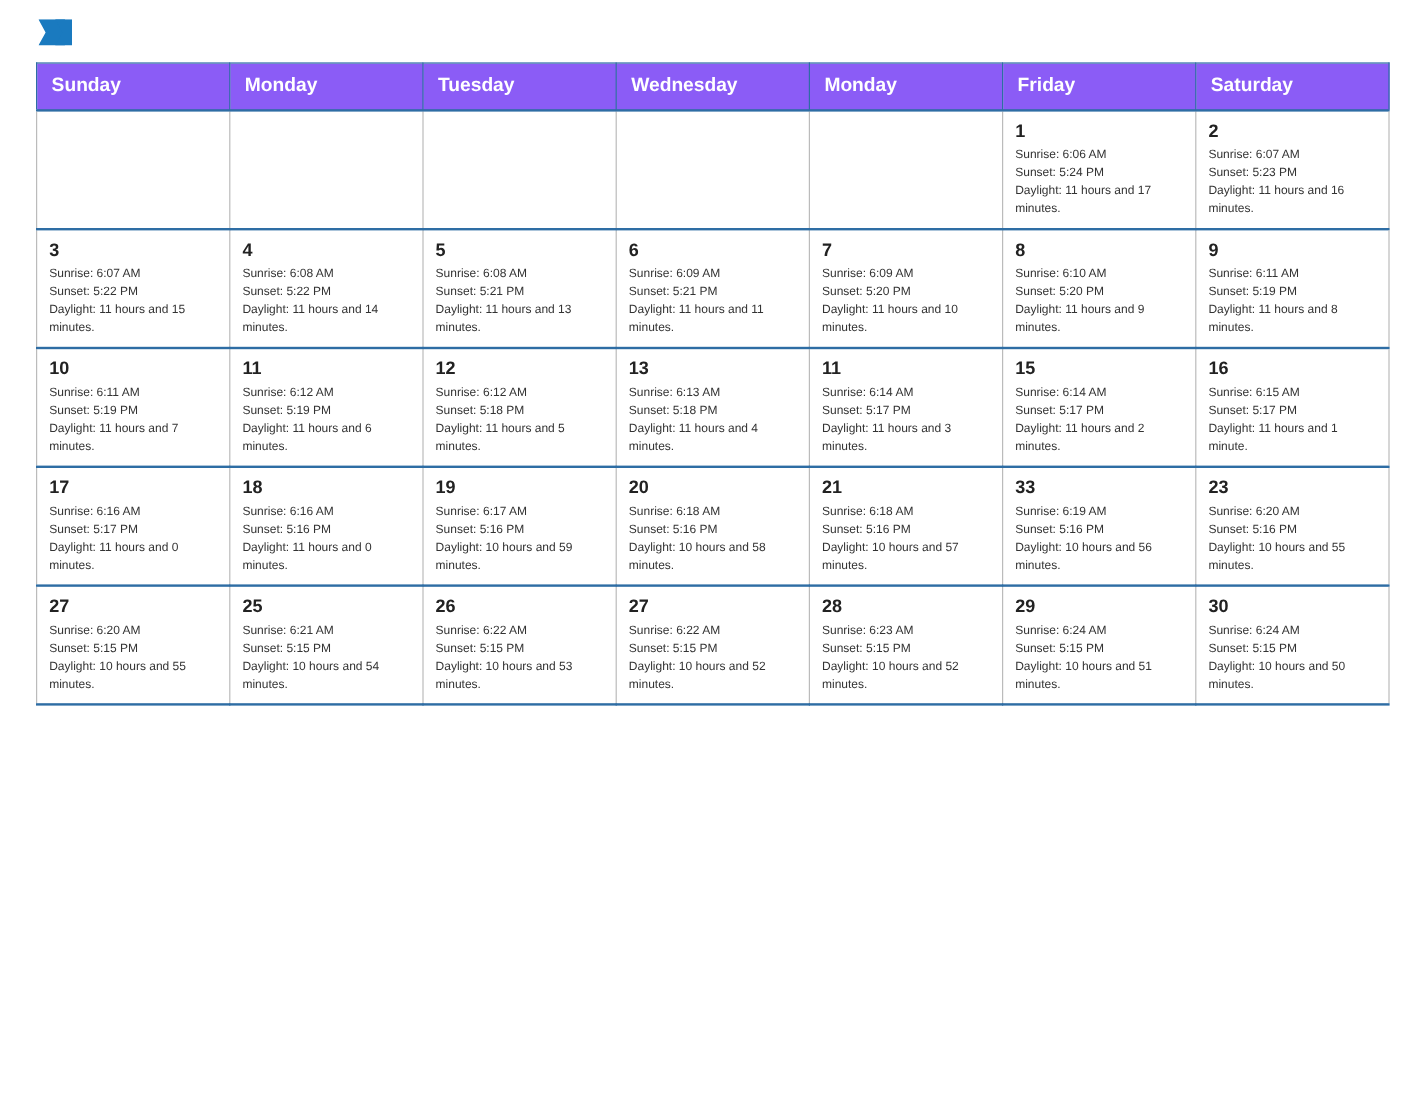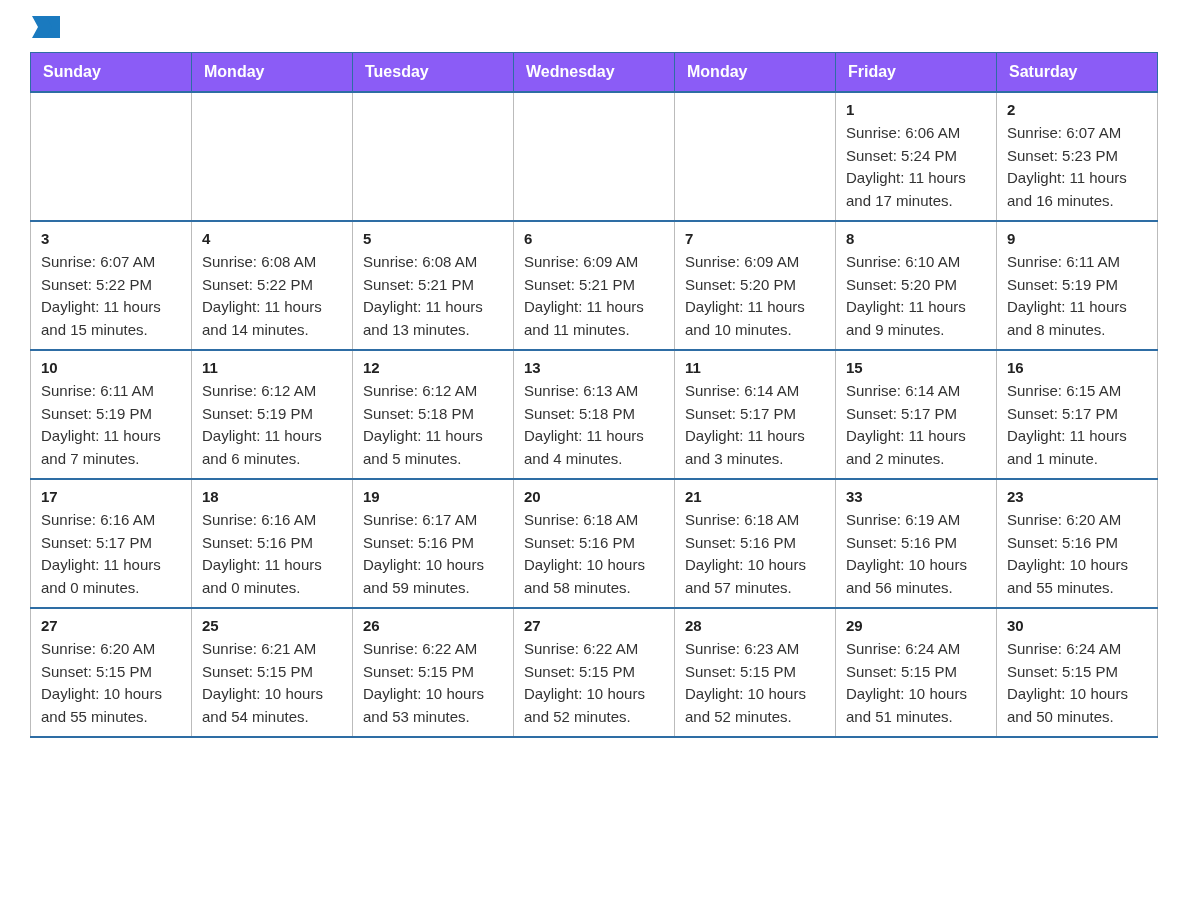--- a/index.html
+++ b/index.html
@@ -59,21 +59,21 @@
       background: #fff;
     }
     .day-number {
       font-size: 15px;
       font-weight: bold;
       color: #222;
       display: block;
       margin-bottom: 4px;
     }
     .day-info {
-      font-size: 15px;
+      font-size: 10px;
       line-height: 1.5;
       color: #333;
     }
     .calendar tr {
       border-bottom: 2px solid #2e6da4;
     }
     .empty-cell {
       background: #f5f5f5;
     }
   </style>

